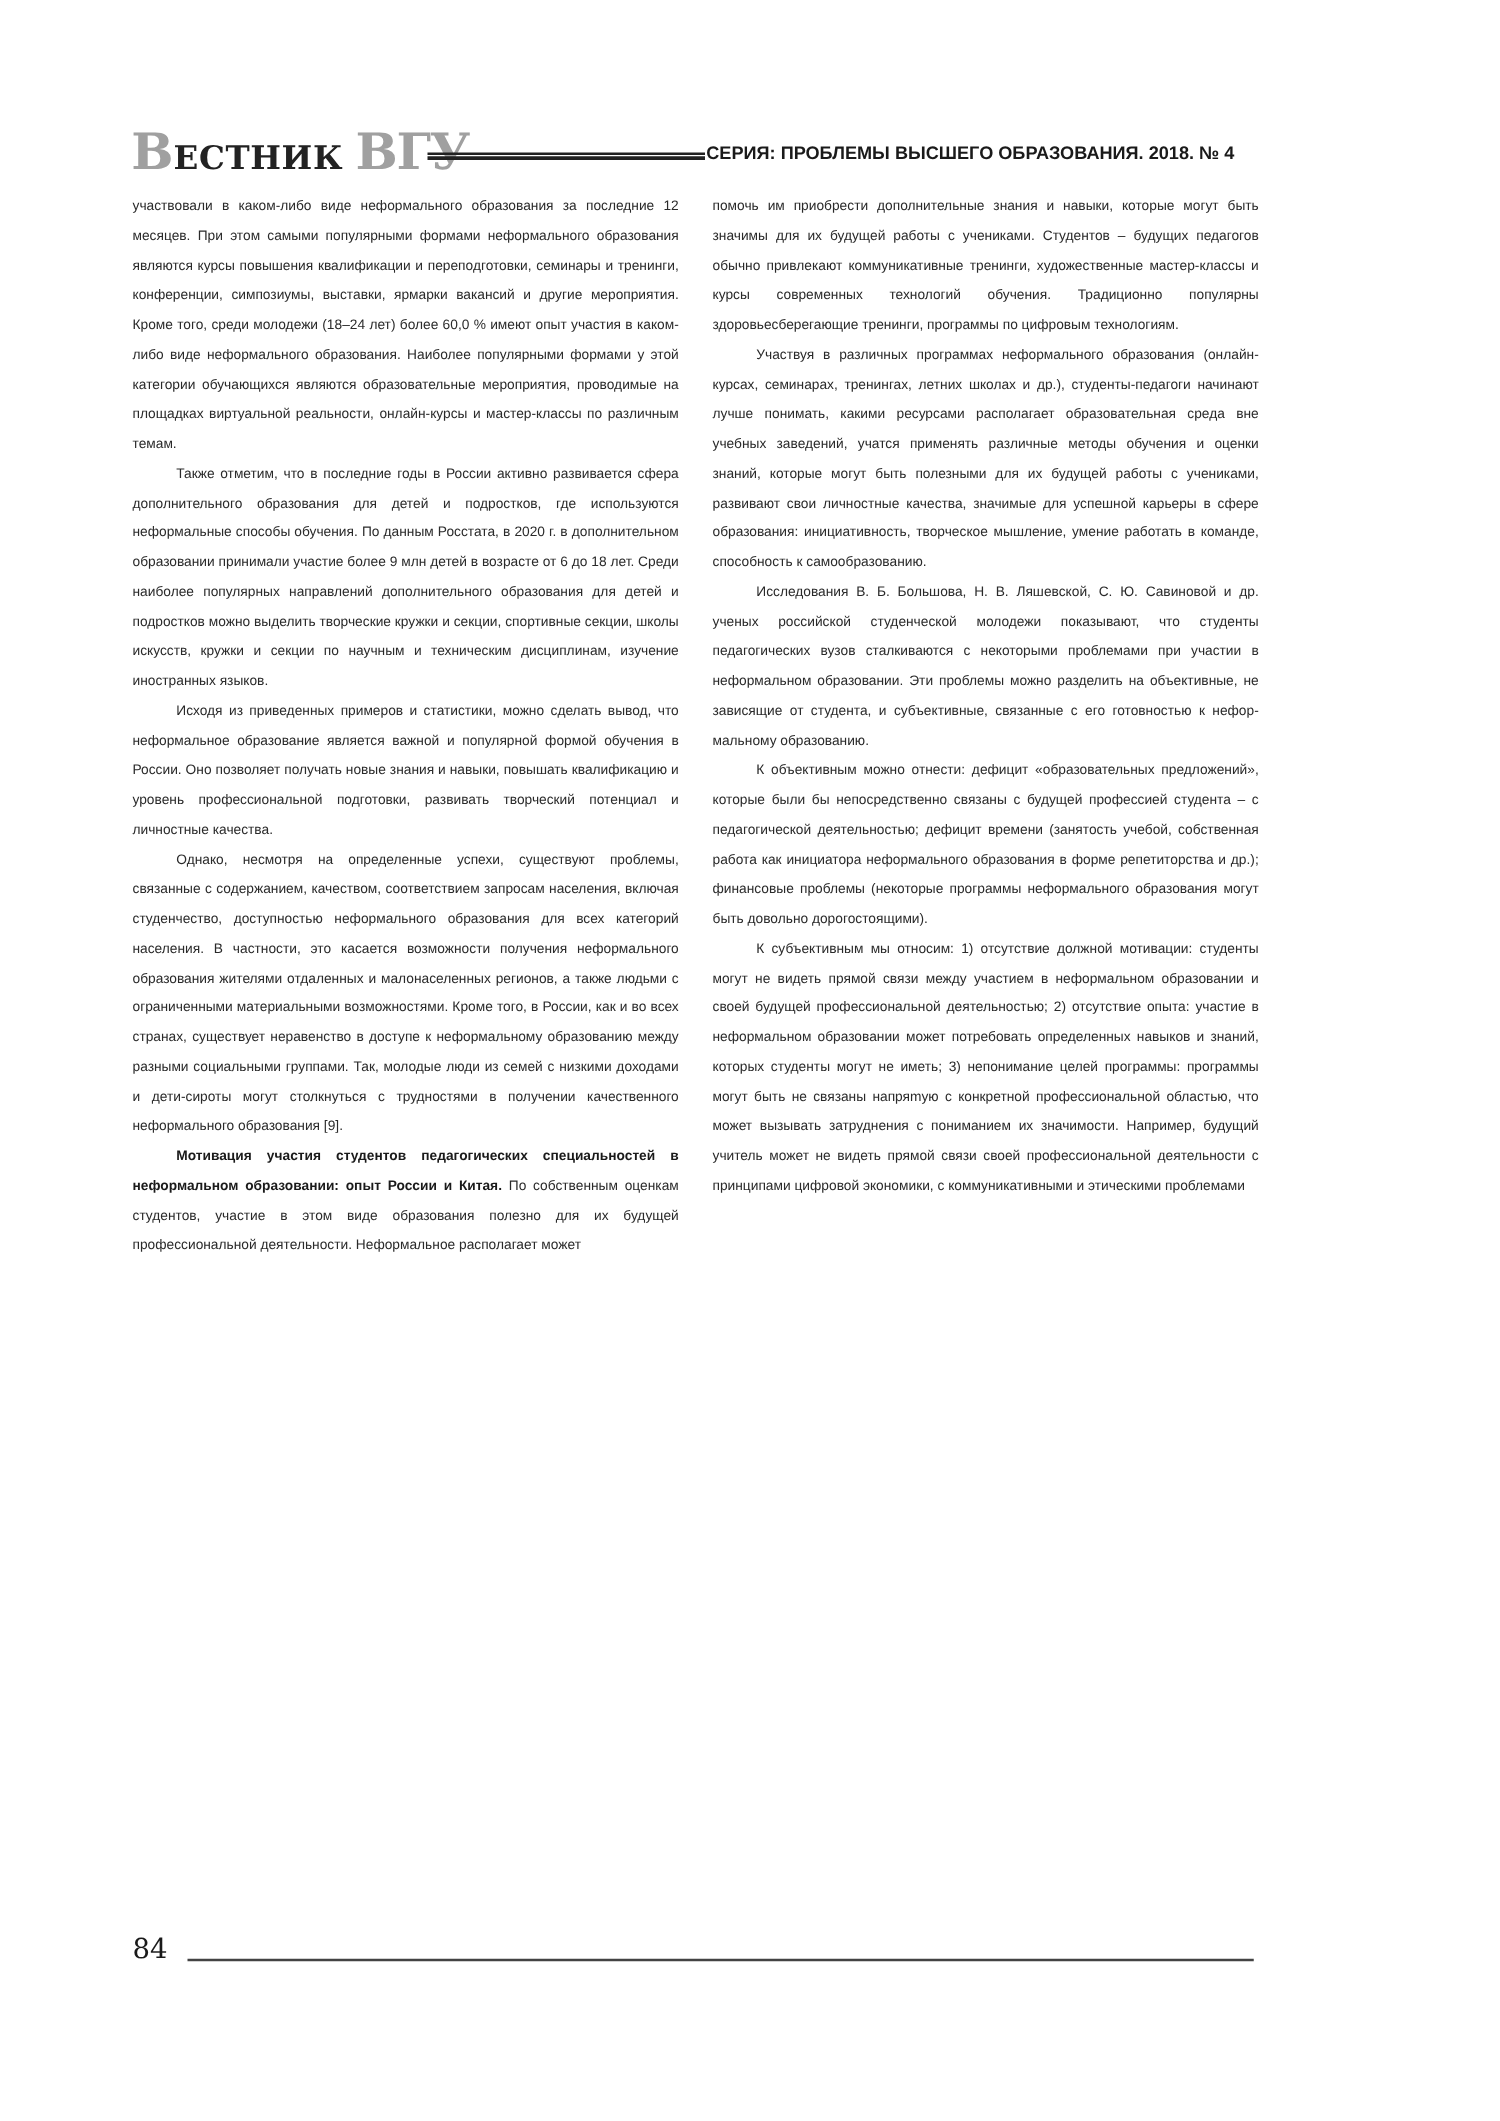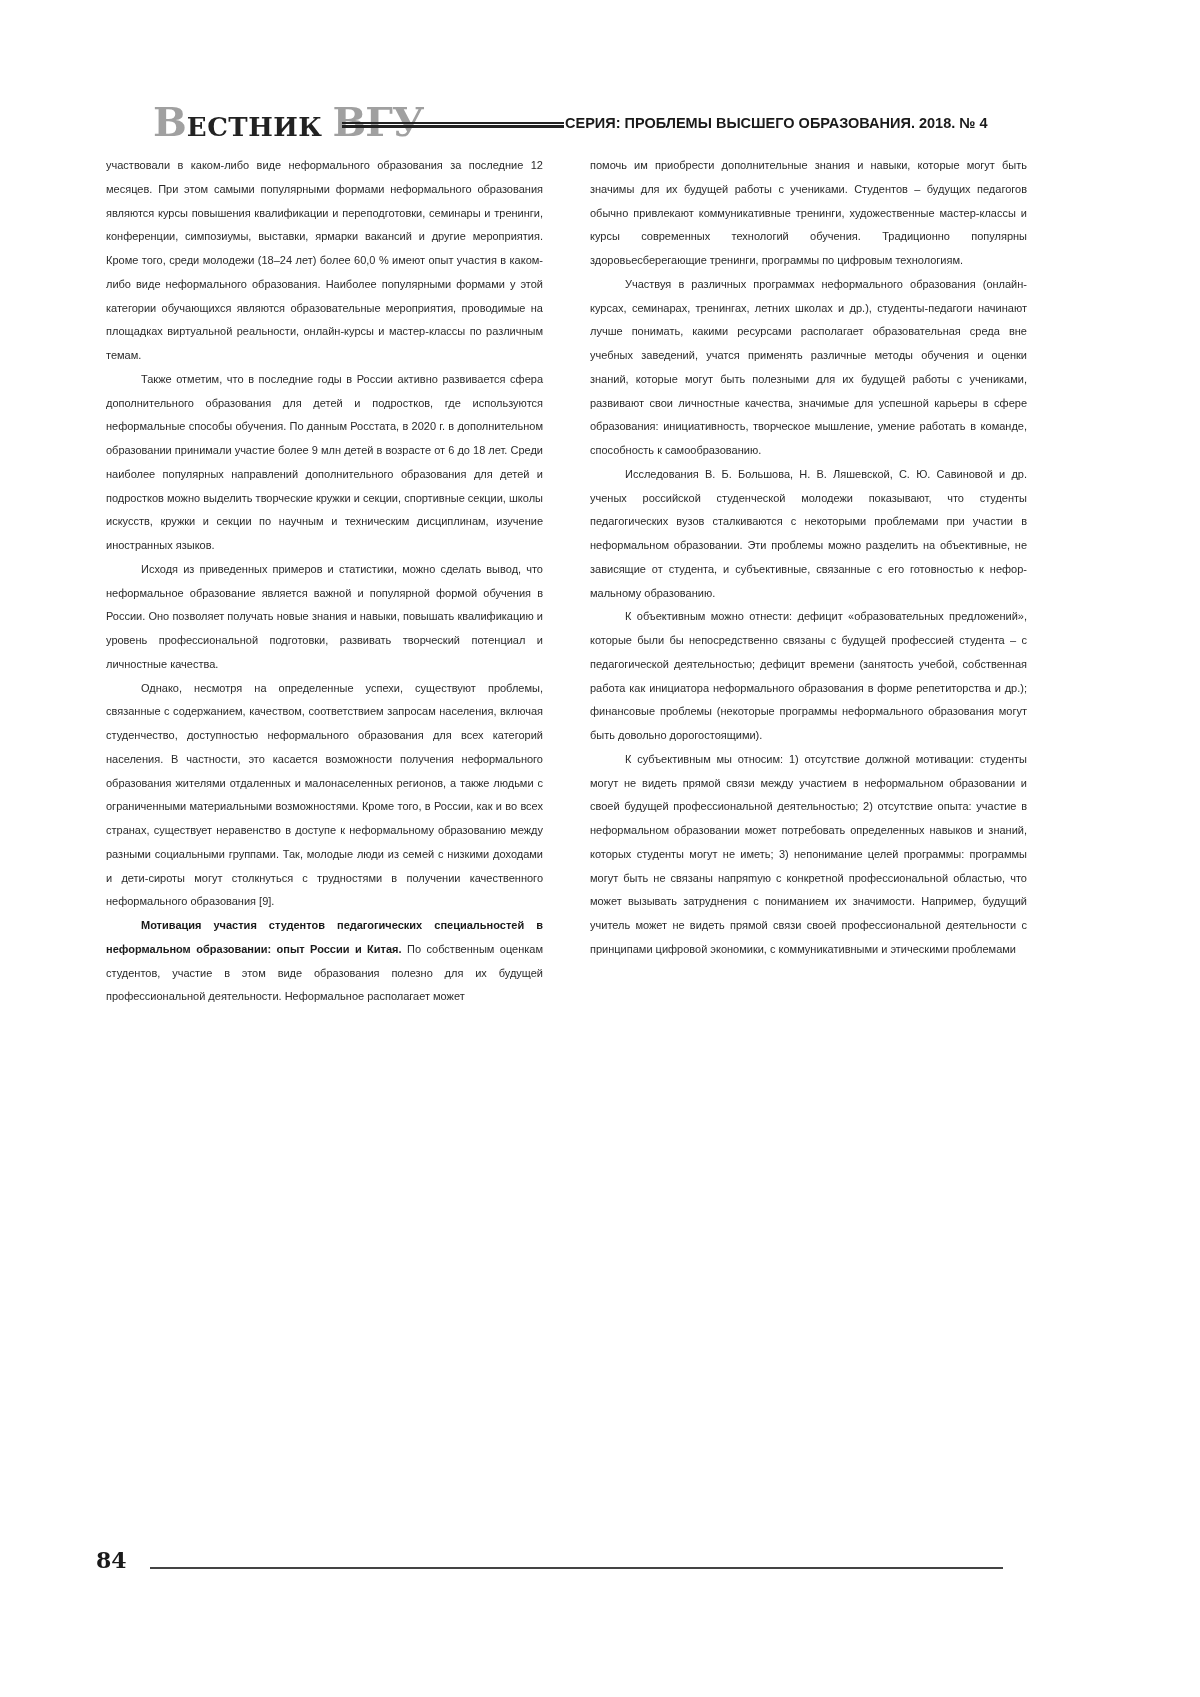--- a/index.html
+++ b/index.html
@@ -1,30 +1,30 @@
 <!DOCTYPE html>
 <html><head>
 <meta charset="utf-8">
 <style>
   html, body { margin: 0; padding: 0; background: #ffffff; }
   body { width: 1200px; height: 1697px; position: relative; overflow: hidden; }
   .header { position: absolute; left: 105px; top: 98px; width: 900px; height: 42px; }
-  .logo { position: absolute; left: 0; top: 0; font-family: "DejaVu Serif", serif; font-weight: bold; white-space: nowrap; margin-left: 48px; }
+  .logo { position: absolute; left: 0; top: 0; font-family: "DejaVu Serif", serif; font-weight: bold; white-space: nowrap; }
   .logo .big { font-size: 40px; color: #a0a0a0; letter-spacing: 0; }
   .logo .small { font-size: 26px; color: #222; letter-spacing: 0.5px; }
   .logo .vgu { font-size: 40px; color: #a0a0a0; margin-left: 10px; letter-spacing: -1px; }
   .header-rule { position: absolute; left: 237px; top: 24px; width: 222px; height: 6px; border-top: 2px solid #222; border-bottom: 3px solid #222; box-sizing: border-box; }
   .series { position: absolute; left: 460px; top: 17px; font-family: "Liberation Sans", sans-serif; font-weight: bold; font-size: 14.5px; color: #1a1a1a; white-space: nowrap; }
   .col { position: absolute; top: 154px; width: 437px; font-family: "Liberation Sans", sans-serif; font-size: 11px; line-height: 23.75px; color: #2a2a2a; text-align: justify; hyphens: manual; }
   .col.left { left: 106px; }
-  .col.right { left: 590px; }
+  .col.right { left: 570px; }
   .col p { margin: 0; text-indent: 35px; }
   .col p.noindent { text-indent: 0; }
   .col b { color: #1a1a1a; }
-  .footer-num { position: absolute; left: 96px; top: 1547px; font-family: "DejaVu Serif", serif; font-weight: bold; font-size: 22px; color: #1a1a1a; }
+  .footer-num { position: absolute; left: 106px; top: 1547px; font-family: "DejaVu Serif", serif; font-weight: normal; font-size: 22px; color: #1a1a1a; }
   .footer-rule { position: absolute; left: 150px; top: 1567px; width: 853px; height: 0; border-top: 2px solid #444; }
 </style>
 </head>
 <body>
 
 <div class="header">
   <div class="logo">
     <span class="big">В</span><span class="small">ЕСТНИК</span><span class="vgu">ВГУ</span>
   </div>
   <div class="header-rule"></div>

